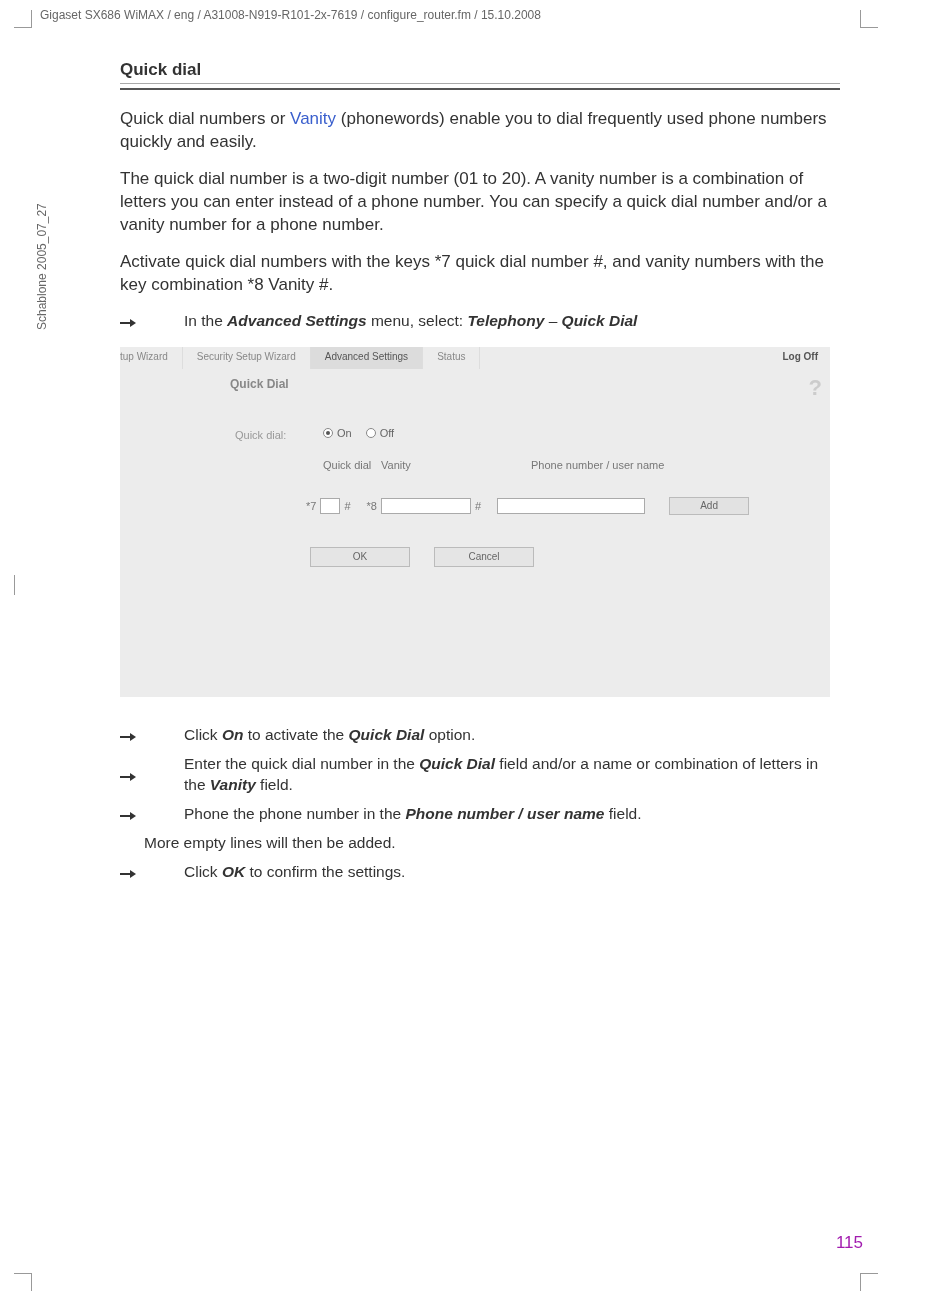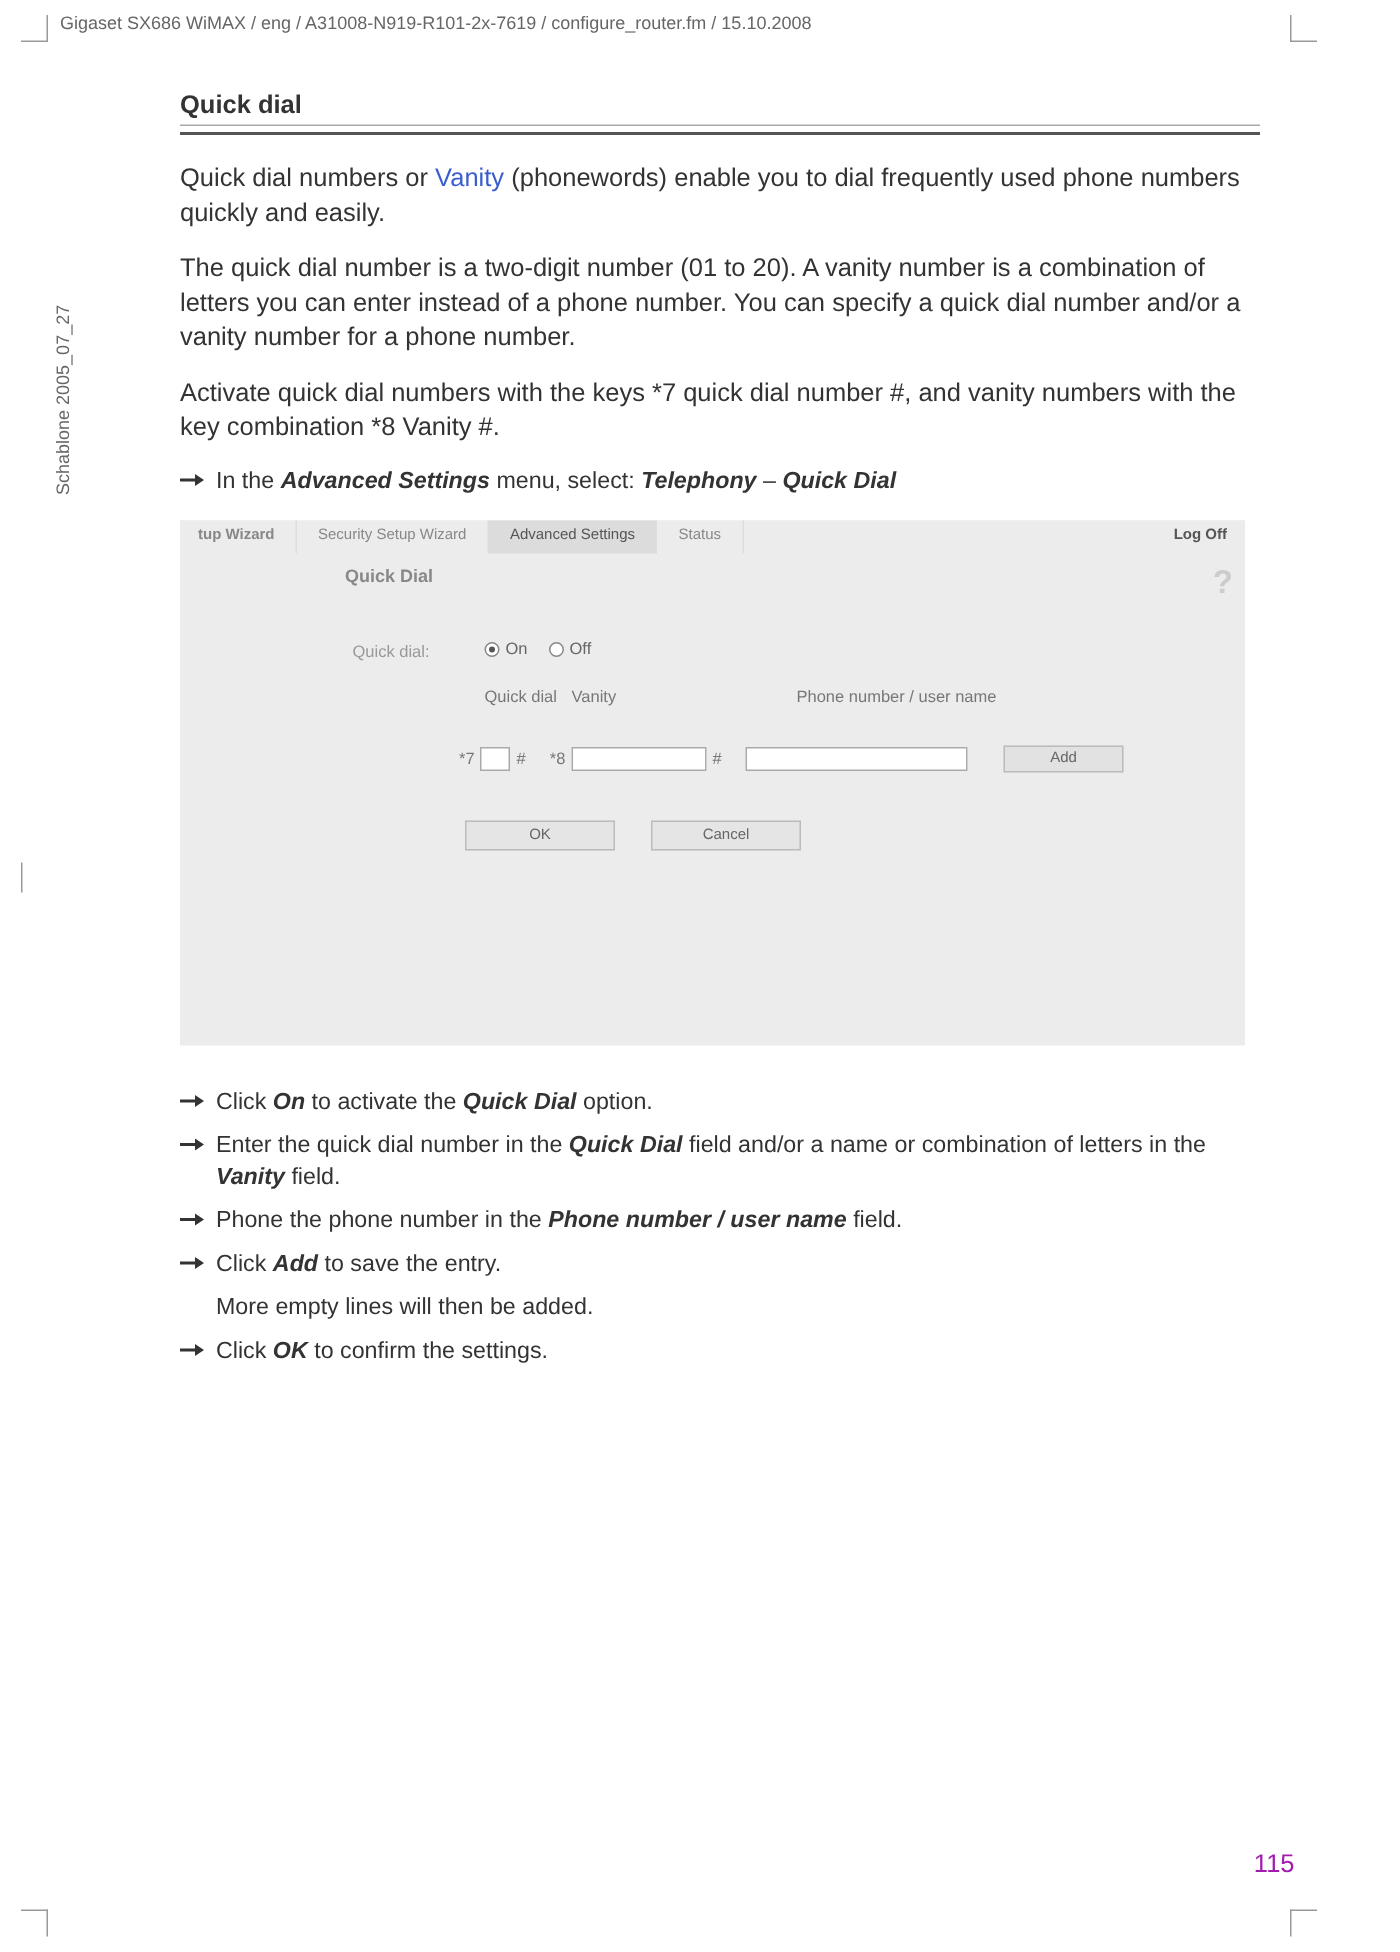--- a/index.html
+++ b/index.html
@@ -66,22 +66,23 @@
     }
     .body-text {
       font-size: 17px;
       line-height: 1.35;
       margin-bottom: 14px;
       color: #333;
     }
     .link { color: #3a5fcd; }
     .bullet-row {
       display: flex;
-      align-items: flex-start;
+      align-items: center;
       margin-bottom: 8px;
+      gap: 40px;
     }
     .arrow {
       width: 18px;
       flex-shrink: 0;
       margin-right: 6px;
       margin-top: 3px;
     }
     .arrow svg { display: block; }
     .bullet-text {
       font-size: 15.5px;
@@ -113,21 +114,21 @@
       align-items: stretch;
       height: 22px;
       background: #ececec;
     }
     .tab {
       padding: 4px 14px 0;
       font-size: 10px;
       color: #888;
       border-right: 1px solid #ddd;
     }
-    .tab.first { padding-left: 12px; font-weight: bold; }
+    .tab.first { padding-left: 0; }
     .tab.active { background: #dcdcdc; color: #555; }
     .logoff {
       margin-left: auto;
       padding: 4px 12px 0;
       font-size: 10px;
       color: #555;
       font-weight: bold;
     }
     .panel-heading {
       position: absolute;
@@ -289,28 +290,20 @@
     <span class="bullet-text"><span>Enter the quick dial number in the </span><span class="italicbold">Quick Dial</span><span> field and/or a name or combination of letters in the </span><span class="italicbold">Vanity</span><span> field.</span></span>
   </div>
   <div class="bullet-row">
     <span class="arrow">
         <svg width="16" height="12" viewBox="0 0 16 12">
           <path d="M0 5 L10 5 L10 2 L16 6 L10 10 L10 7 L0 7 Z" fill="#333"></path>
         </svg>
       </span>
     <span class="bullet-text"><span>Phone the phone number in the </span><span class="italicbold">Phone number / user name</span><span> field.</span></span>
   </div>
-  <div class="bullet-row">
-    <span class="arrow">
-        <svg width="16" height="12" viewBox="0 0 16 12">
-          <path d="M0 5 L10 5 L10 2 L16 6 L10 10 L10 7 L0 7 Z" fill="#333"></path>
-        </svg>
-      </span>
-    <span class="bullet-text"><span>Click </span><span class="italicbold">Add</span><span> to save the entry.</span></span>
-  </div>
   <p class="followup">More empty lines will then be added.</p>
   <div class="bullet-row">
     <span class="arrow">
         <svg width="16" height="12" viewBox="0 0 16 12">
           <path d="M0 5 L10 5 L10 2 L16 6 L10 10 L10 7 L0 7 Z" fill="#333"></path>
         </svg>
       </span>
     <span class="bullet-text"><span>Click </span><span class="italicbold">OK</span><span> to confirm the settings.</span></span>
   </div>
 </div>

